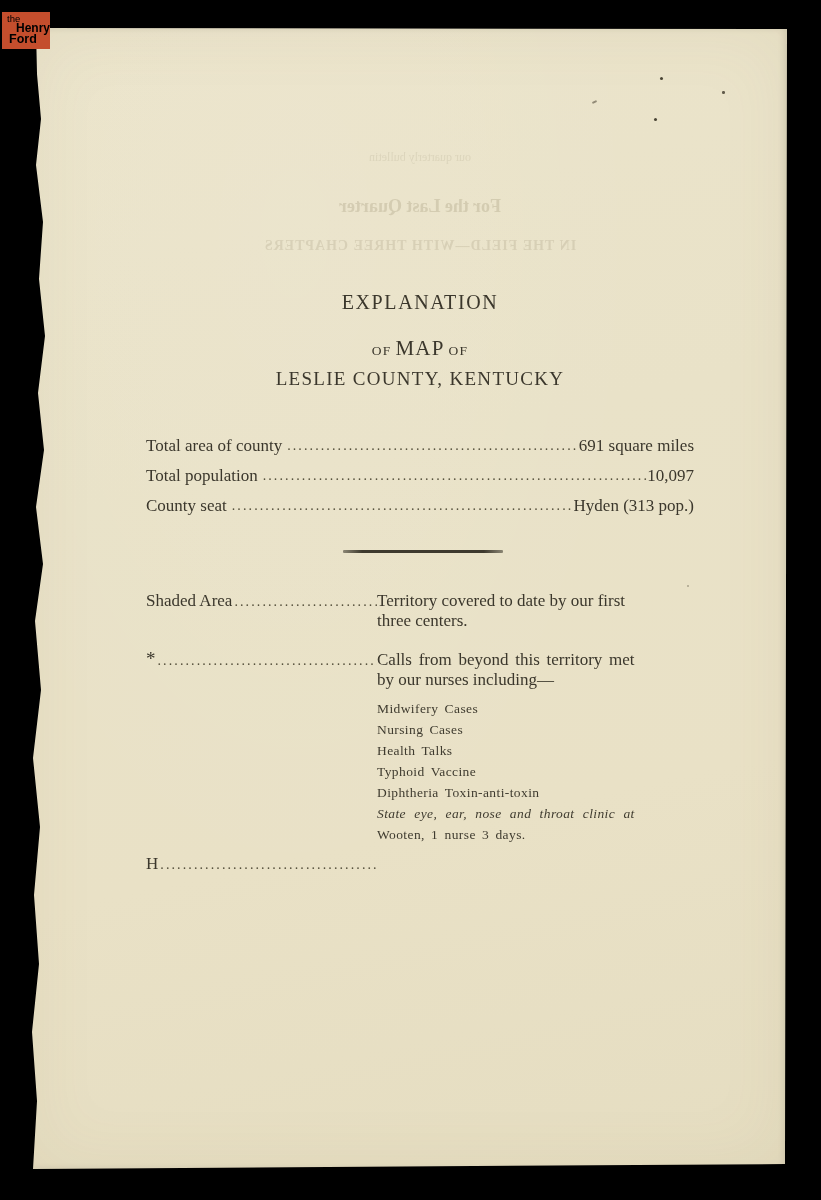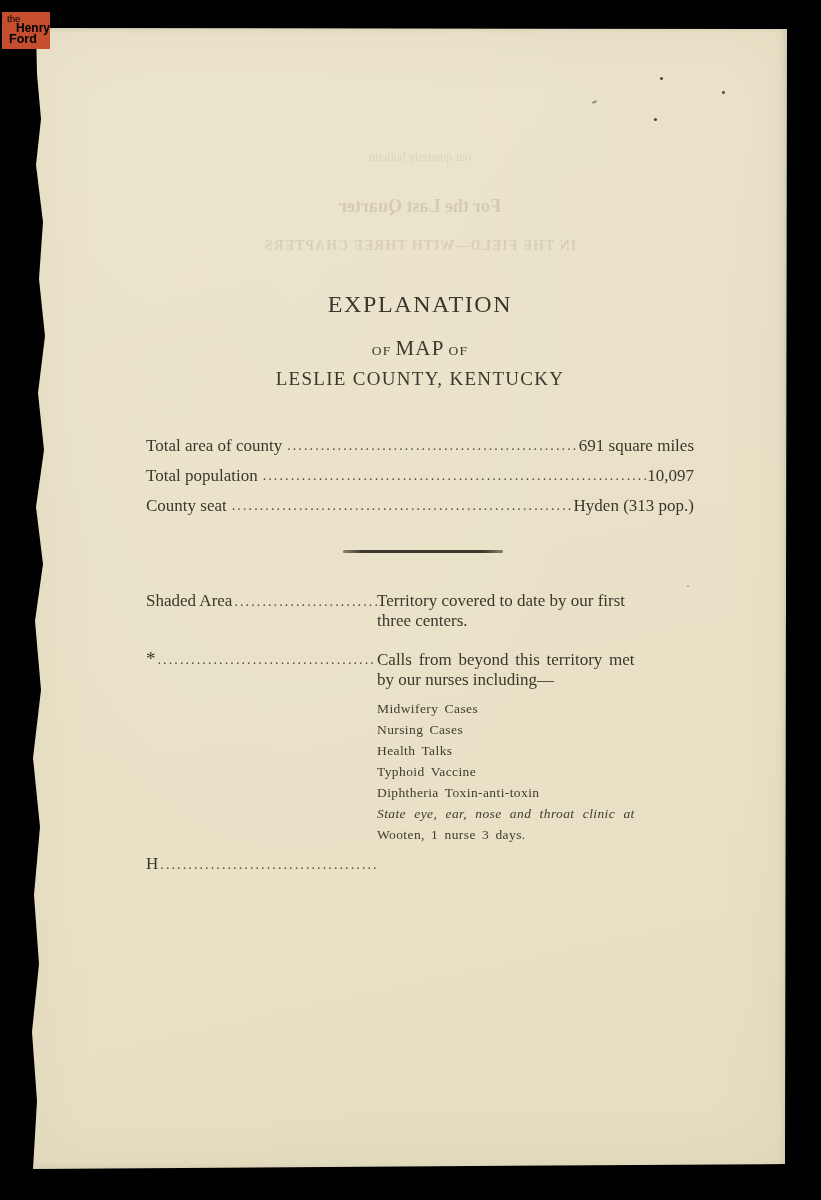--- a/index.html
+++ b/index.html
@@ -57,21 +57,21 @@
     color: rgba(92, 80, 46, 0.15);
     filter: blur(0.7px);
     pointer-events: none;
   }
   .bleed.b1 { top: 122px; font-size: 12px; color: rgba(92,80,46,0.10); }
   .bleed.b2 { top: 168px; font-size: 18px; font-weight: bold; color: rgba(92,80,46,0.16); }
   .bleed.b3 { top: 210px; font-size: 14px; letter-spacing: 1px; font-weight: bold; color: rgba(92,80,46,0.13); }
 
   
   .t-line { position: absolute; left: 116px; width: 548px; text-align: center; color: #3b372c; }
-  .t-explanation { top: 263px; font-size: 24px; letter-spacing: 1.6px; }
+  .t-explanation { top: 263px; font-size: 20px; letter-spacing: 1.6px; }
   .t-sub { top: 308px; font-size: 13.5px; letter-spacing: 1.2px; }
   .t-sub .big { font-size: 21px; padding: 0 4px; }
   .t-heading { top: 340px; font-size: 19px; letter-spacing: 1.3px; }
 
   
   .stats { position: absolute; left: 116px; top: 406px; width: 548px; }
   .stat-row {
     display: flex;
     align-items: center;
     font-size: 17px;
@@ -114,21 +114,21 @@
     align-items: baseline;
     color: #3b372c;
   }
   .lr1 { top: 563px; }
   .lr2 { top: 620px; }
   .lr3 { top: 826px; }
   .legend-left {
     width: 231px;
     flex: 0 0 231px;
     display: flex;
-    align-items: center;
+    align-items: flex-end;
     font-size: 17px;
     white-space: nowrap;
   }
   .legend-left .leader { margin-left: 2px; margin-right: 0; }
   .legend-left.sym .label { font-size: 19px; }
   .legend-desc { width: 315px; flex: 0 0 315px; font-size: 17px; }
   .desc-line { line-height: 20px; }
   .sp1 { word-spacing: 2.5px; }
   .sp2 { word-spacing: 3.5px; }
   .sub-items {

